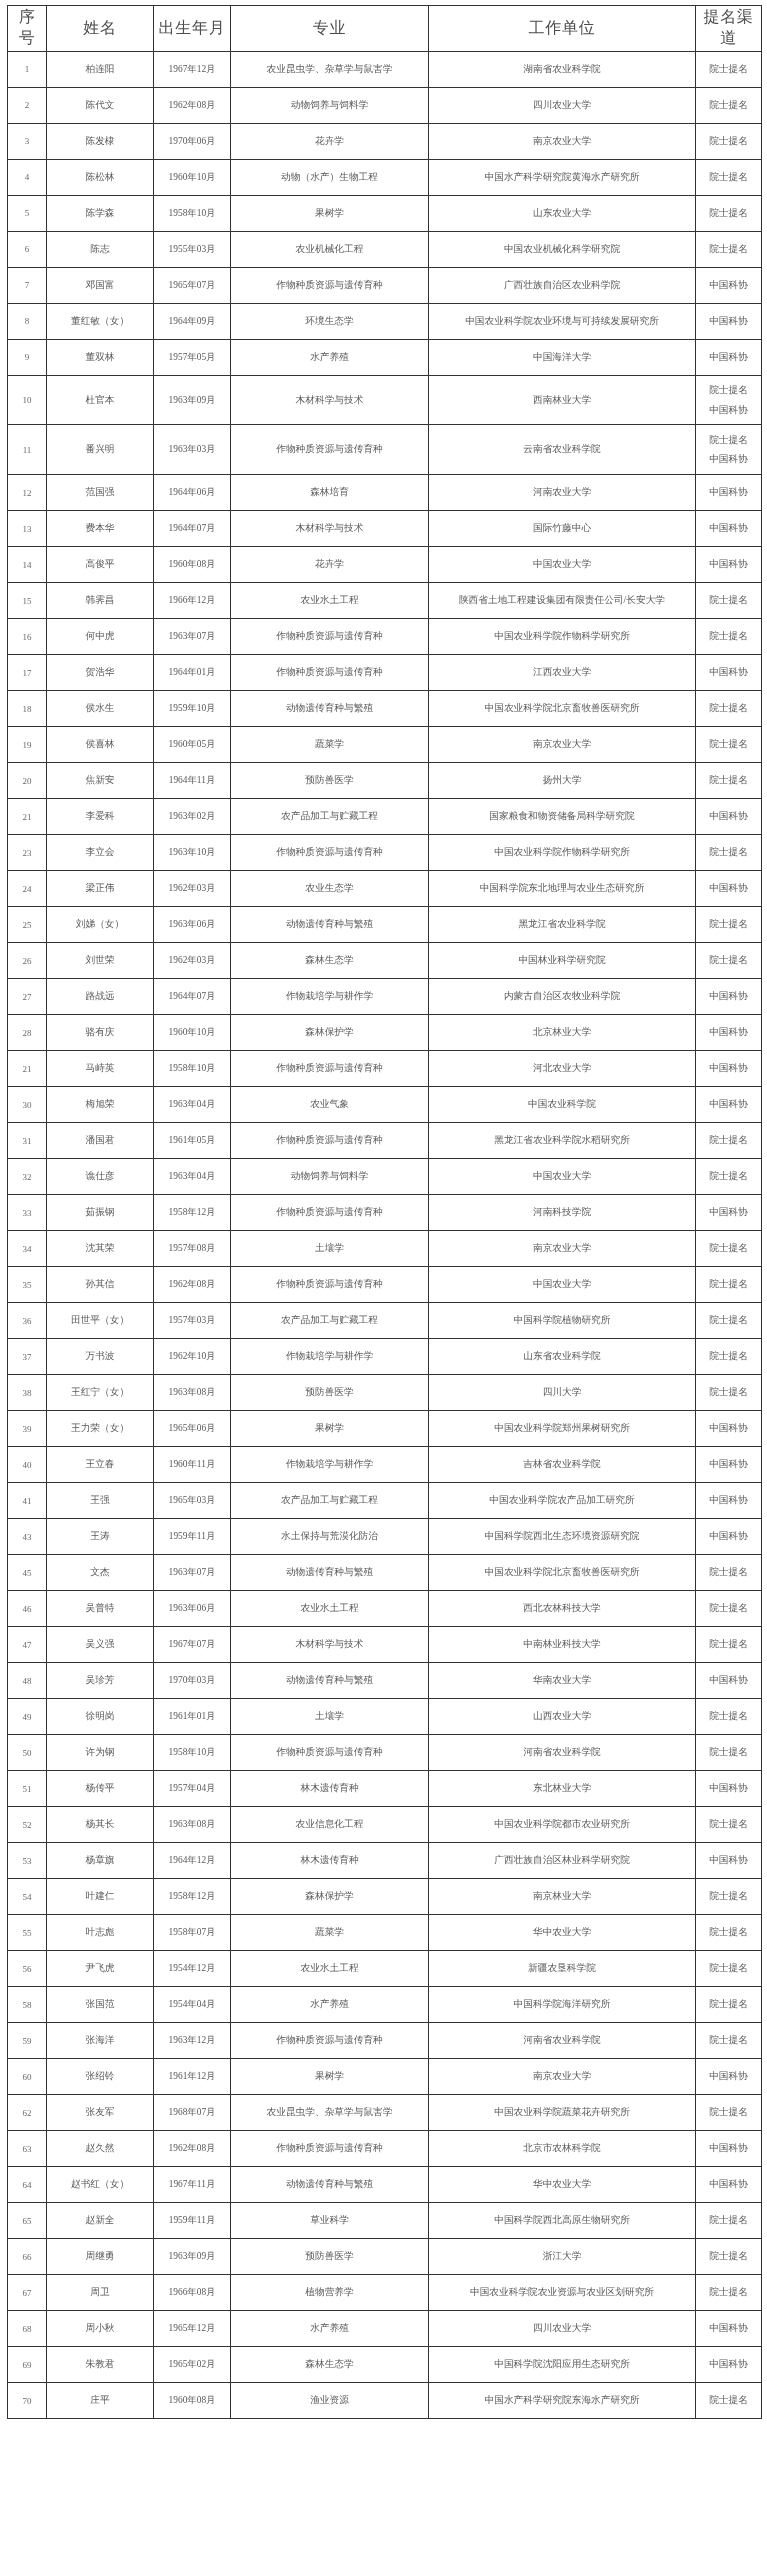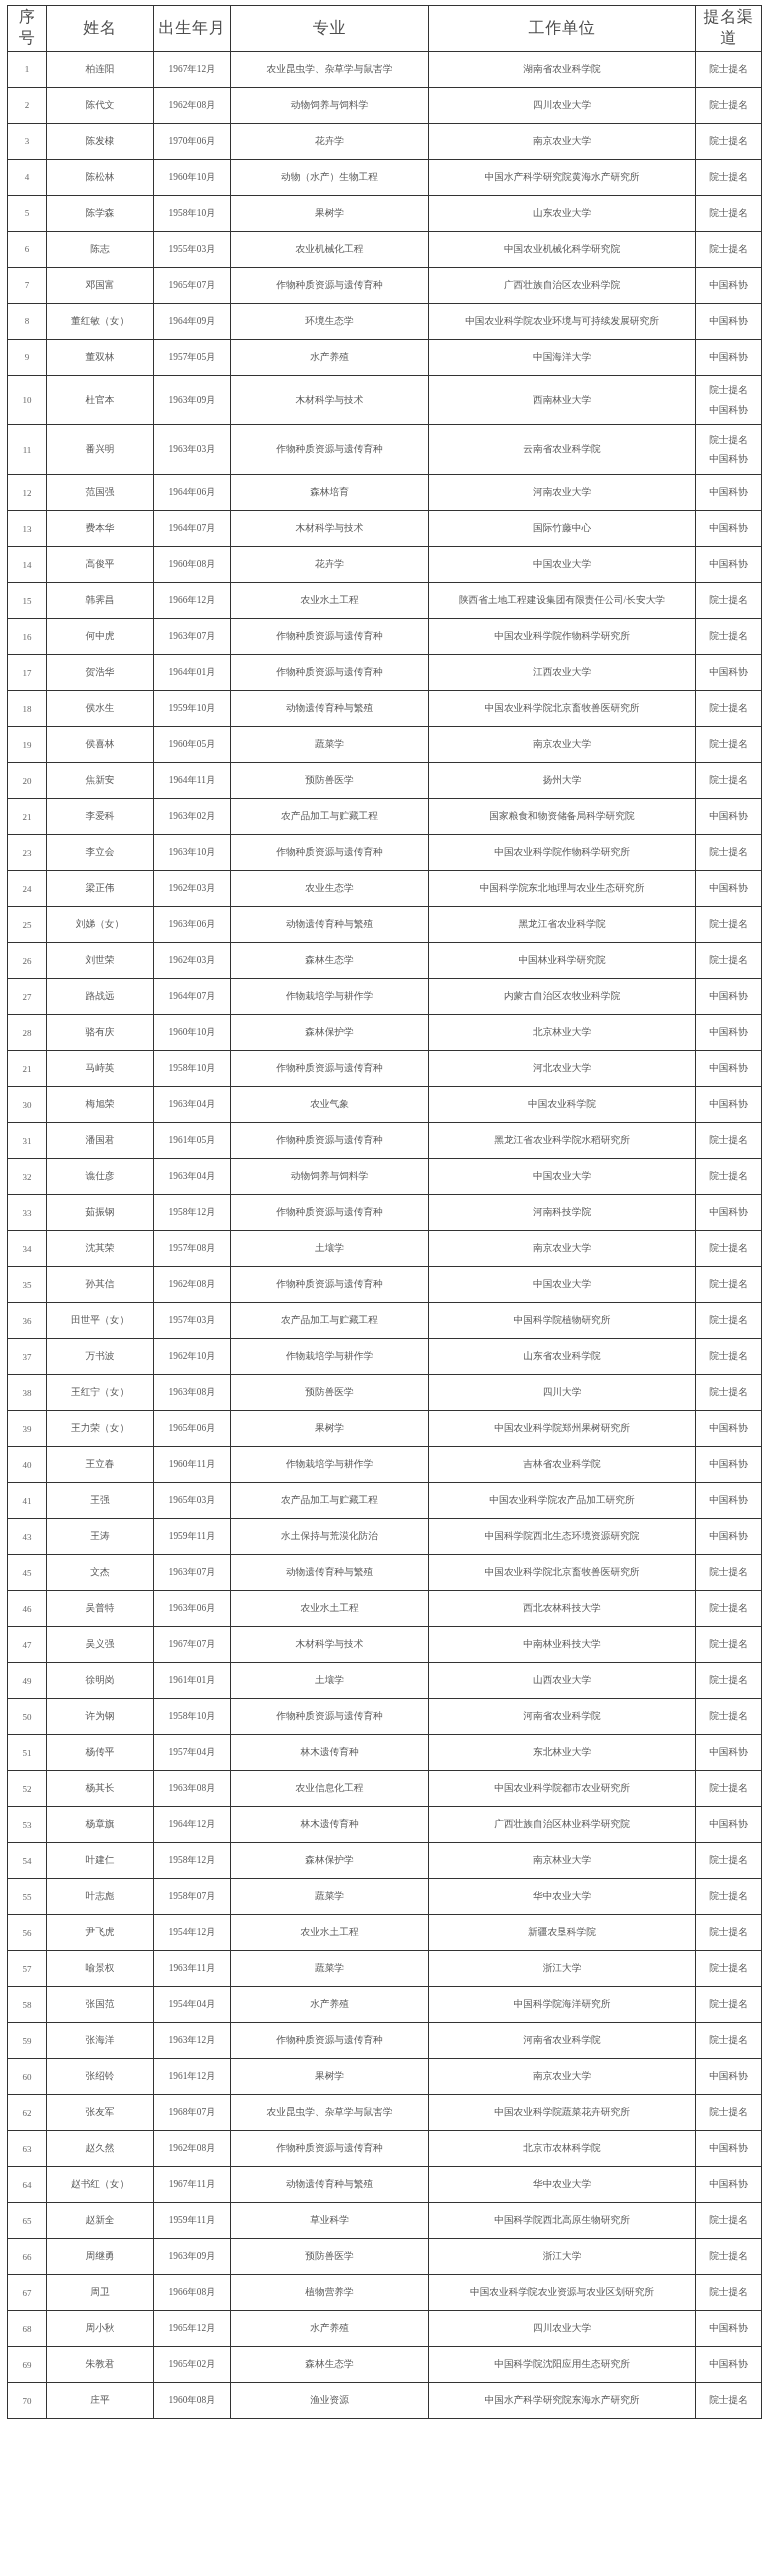--- a/index.html
+++ b/index.html
@@ -505,20 +505,30 @@
           <td class="col-serial">47</td>
           <td class="col-name">吴义强</td>
           <td class="col-birth">1967年07月</td>
           <td class="col-major">木材科学与技术</td>
           <td class="col-org">中南林业科技大学</td>
           <td class="col-channel">
             <div class="channel-line">院士提名</div>
           </td>
         </tr>
         <tr>
+          <td class="col-serial">48</td>
+          <td class="col-name">吴珍芳</td>
+          <td class="col-birth">1970年03月</td>
+          <td class="col-major">动物遗传育种与繁殖</td>
+          <td class="col-org">华南农业大学</td>
+          <td class="col-channel">
+            <div class="channel-line">中国科协</div>
+          </td>
+        </tr>
+        <tr>
           <td class="col-serial">49</td>
           <td class="col-name">徐明岗</td>
           <td class="col-birth">1961年01月</td>
           <td class="col-major">土壤学</td>
           <td class="col-org">山西农业大学</td>
           <td class="col-channel">
             <div class="channel-line">院士提名</div>
           </td>
         </tr>
         <tr>
@@ -580,30 +590,20 @@
           <td class="col-channel">
             <div class="channel-line">院士提名</div>
           </td>
         </tr>
         <tr>
           <td class="col-serial">56</td>
           <td class="col-name">尹飞虎</td>
           <td class="col-birth">1954年12月</td>
           <td class="col-major">农业水土工程</td>
           <td class="col-org">新疆农垦科学院</td>
-          <td class="col-channel">
-            <div class="channel-line">院士提名</div>
-          </td>
-        </tr>
-        <tr>
-          <td class="col-serial">57</td>
-          <td class="col-name">喻景权</td>
-          <td class="col-birth">1963年11月</td>
-          <td class="col-major">蔬菜学</td>
-          <td class="col-org">浙江大学</td>
           <td class="col-channel">
             <div class="channel-line">院士提名</div>
           </td>
         </tr>
         <tr>
           <td class="col-serial">58</td>
           <td class="col-name">张国范</td>
           <td class="col-birth">1954年04月</td>
           <td class="col-major">水产养殖</td>
           <td class="col-org">中国科学院海洋研究所</td>

